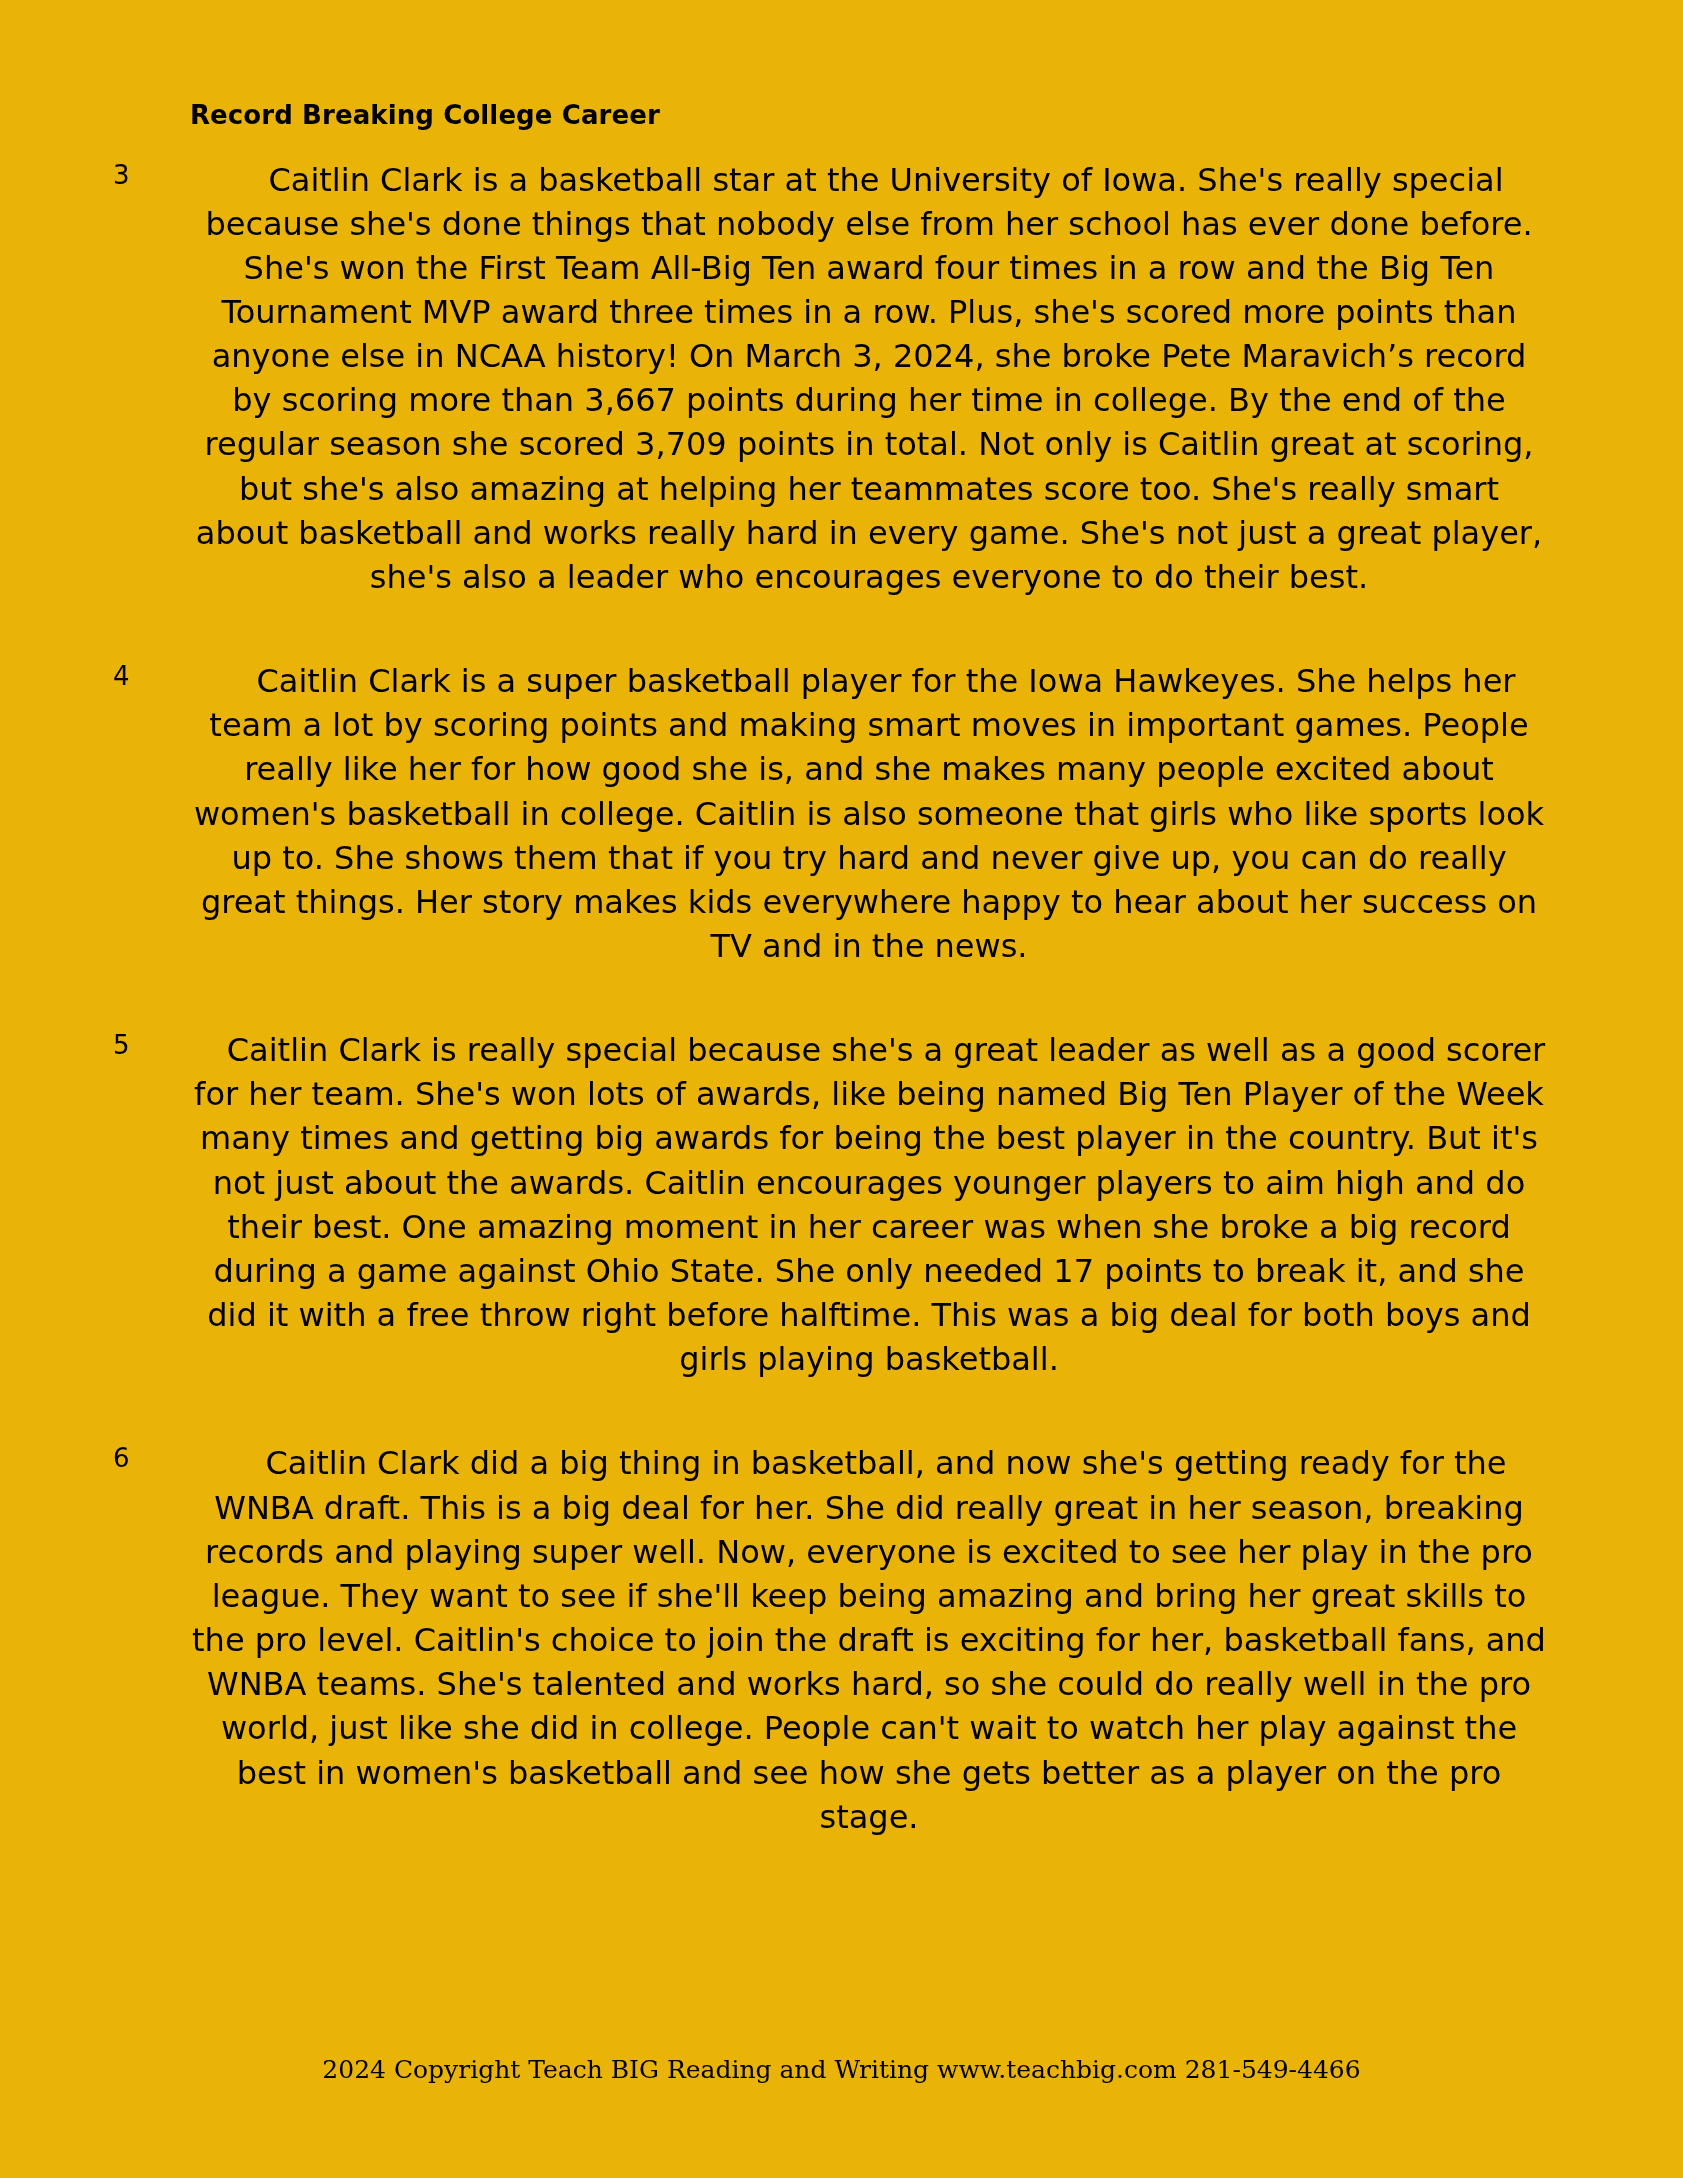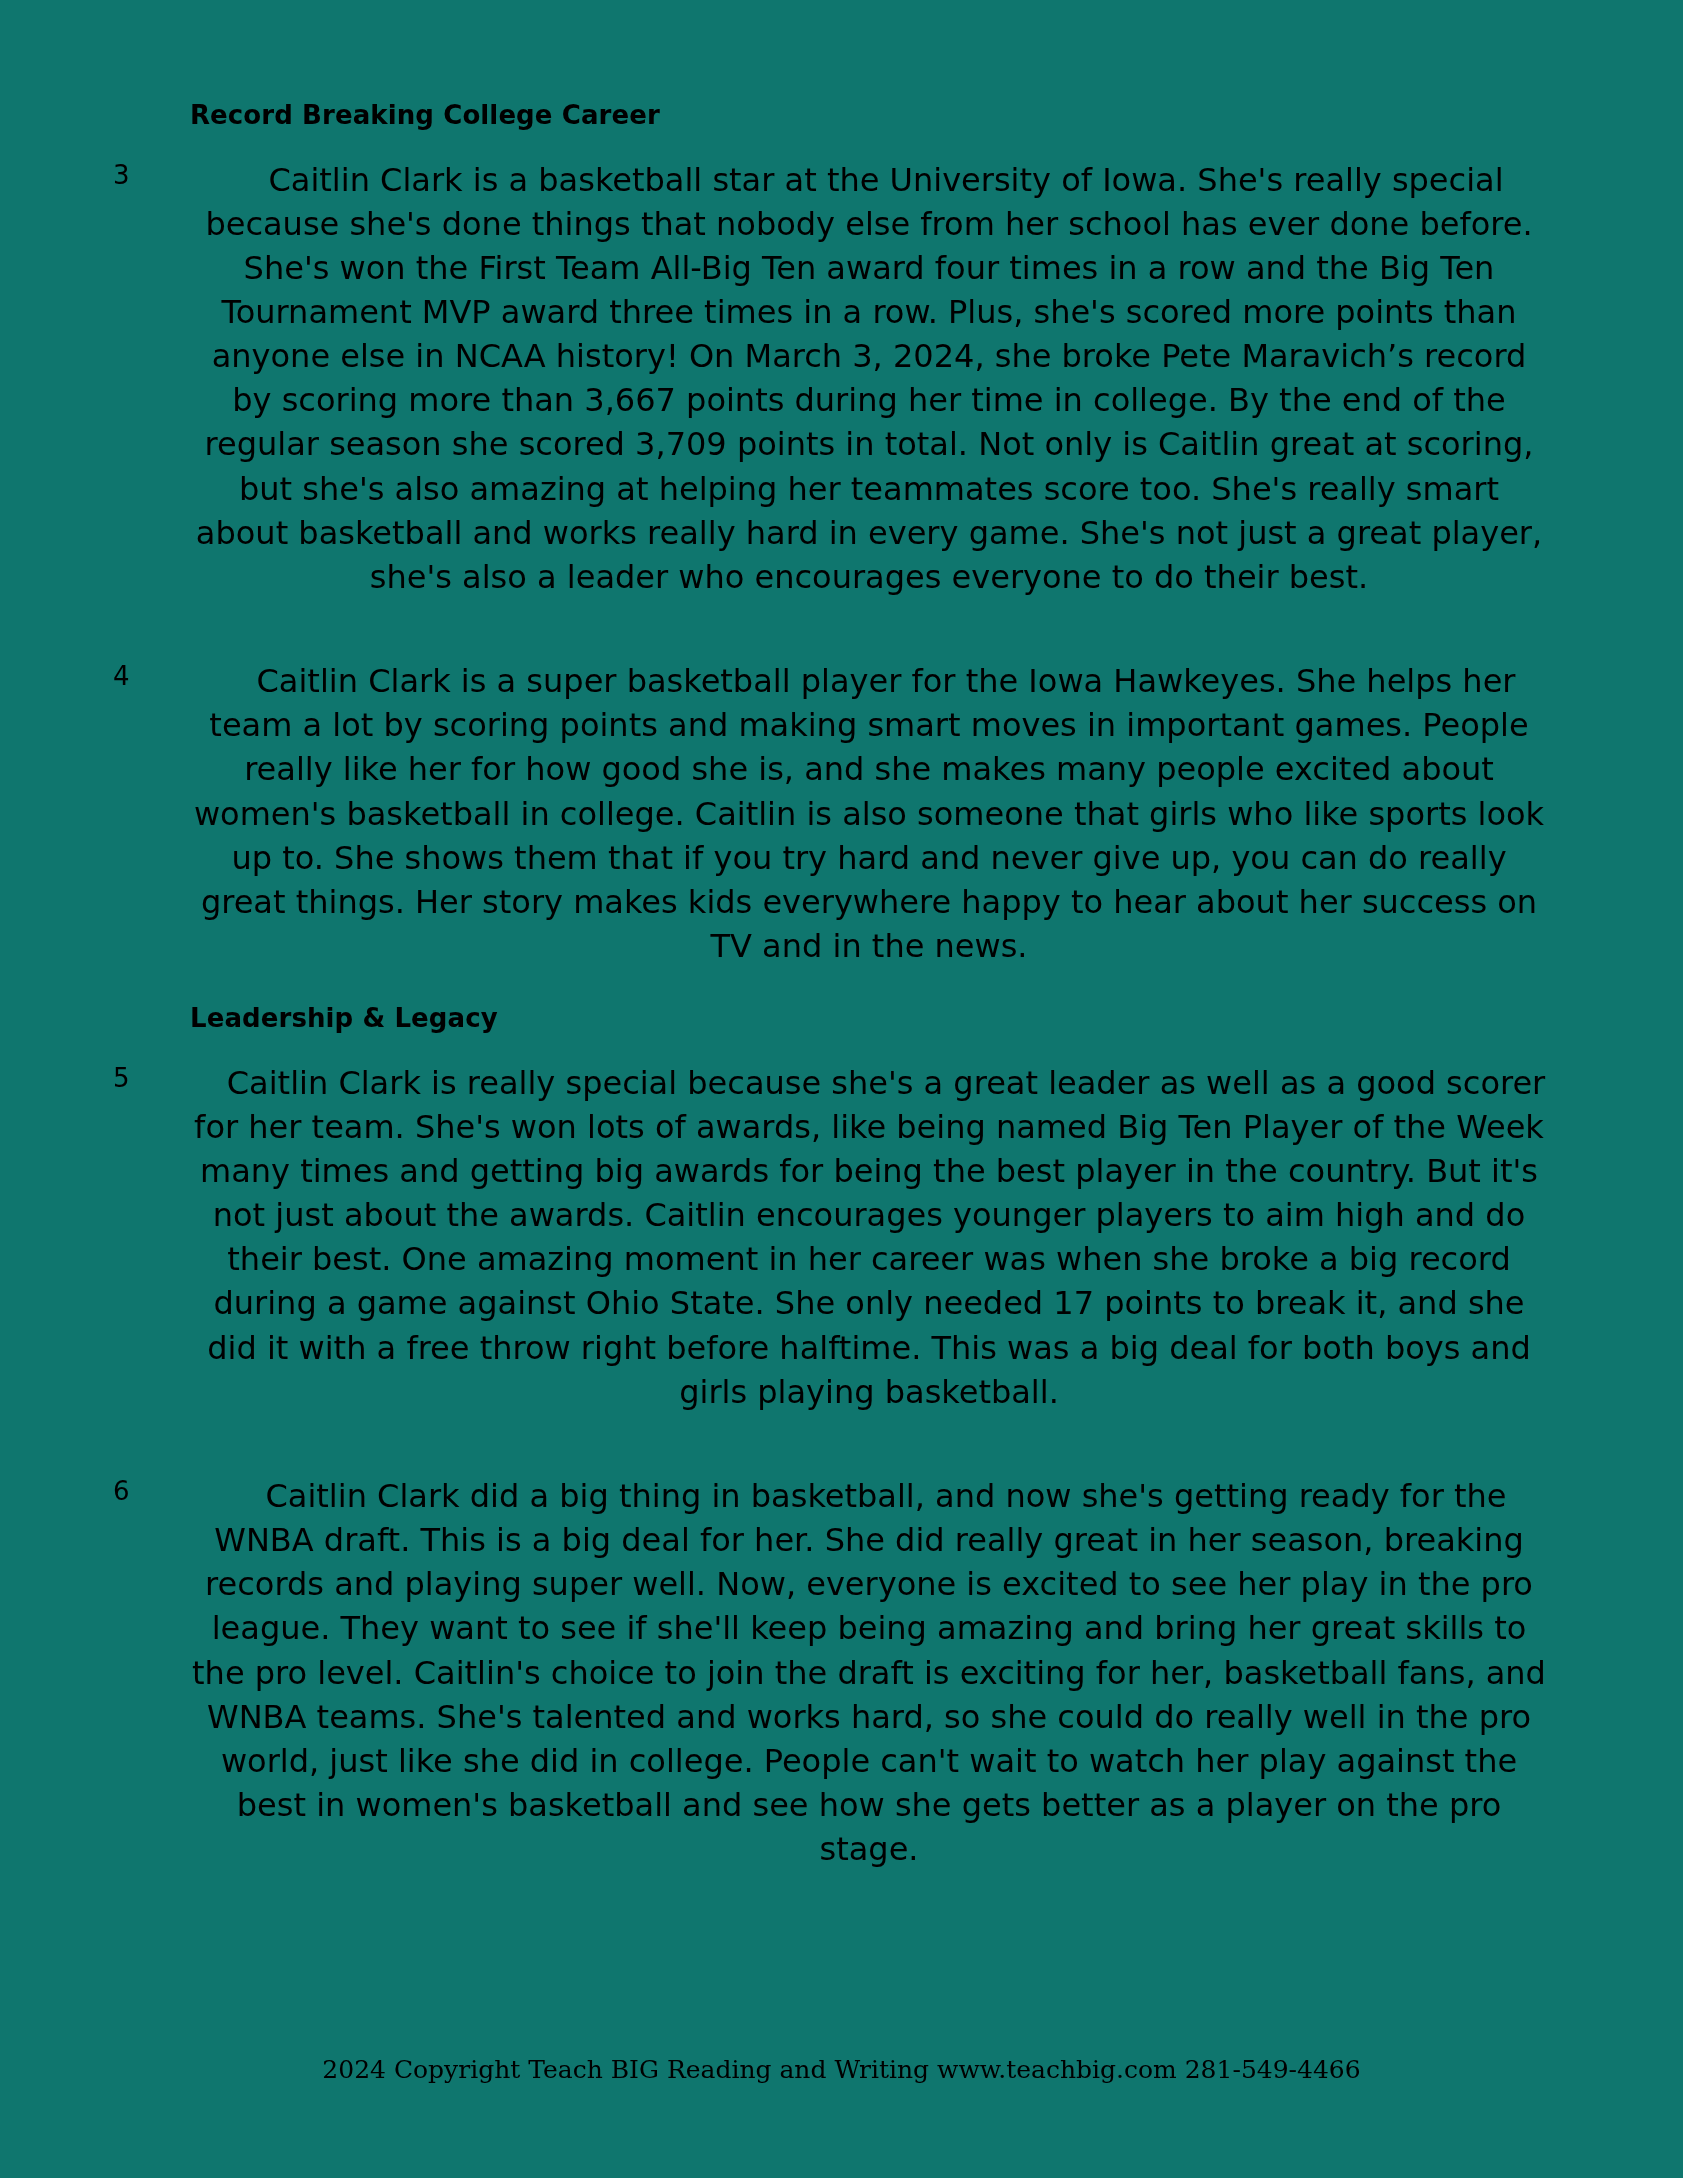--- a/index.html
+++ b/index.html
@@ -14,21 +14,21 @@
     color: #000000;
     position: relative;
     overflow: hidden;
   }
   .page {
     position: absolute;
     top: 0;
     left: 0;
     width: 1683px;
     height: 2178px;
-    background: #0f766e;
+    background: #eab308;
   }
   .content {
     position: absolute;
     left: 109px;
     top: 99px;
     width: 1465px;
   }
   .heading {
     font-family: "DejaVu Sans", sans-serif;
     font-weight: bold;
@@ -94,21 +94,20 @@
       <div class="para-text"><span class="para-indent"></span><span>Caitlin Clark is a basketball star at the University of Iowa. She's really special because she's done things that nobody else from her school has ever done before. She's won the First Team All-Big Ten award four times in a row and the Big Ten Tournament MVP award three times in a row. Plus, she's scored more points than anyone else in NCAA history! On March 3, 2024, she broke Pete Maravich’s record by scoring more than 3,667 points during her time in college. By the end of the regular season she scored 3,709 points in total. Not only is Caitlin great at scoring, but she's also amazing at helping her teammates score too. She's really smart about basketball and works really hard in every game. She's not just a great player, she's also a leader who encourages everyone to do their best.</span></div>
     </div>
     <div class="gap-after-para"></div>
 
     <div class="para-block">
       <div class="para-num">4</div>
       <div class="para-text"><span class="para-indent"></span><span>Caitlin Clark is a super basketball player for the Iowa Hawkeyes. She helps her team a lot by scoring points and making smart moves in important games. People really like her for how good she is, and she makes many people excited about women's basketball in college. Caitlin is also someone that girls who like sports look up to. She shows them that if you try hard and never give up, you can do really great things. Her story makes kids everywhere happy to hear about her success on TV and in the news.</span></div>
     </div>
     <div class="gap-after-para"></div>
 
-    <div class="heading">Leadership &amp; Legacy</div>
     <div class="para-block">
       <div class="para-num">5</div>
       <div class="para-text"><span class="para-indent"></span><span>Caitlin Clark is really special because she's a great leader as well as a good scorer for her team. She's won lots of awards, like being named Big Ten Player of the Week many times and getting big awards for being the best player in the country. But it's not just about the awards. Caitlin encourages younger players to aim high and do their best. One amazing moment in her career was when she broke a big record during a game against Ohio State. She only needed 17 points to break it, and she did it with a free throw right before halftime. This was a big deal for both boys and girls playing basketball.</span></div>
     </div>
     <div class="gap-after-para"></div>
 
     <div class="para-block">
       <div class="para-num">6</div>
       <div class="para-text"><span class="para-indent"></span><span>Caitlin Clark did a big thing in basketball, and now she's getting ready for the WNBA draft. This is a big deal for her. She did really great in her season, breaking records and playing super well. Now, everyone is excited to see her play in the pro league. They want to see if she'll keep being amazing and bring her great skills to the pro level. Caitlin's choice to join the draft is exciting for her, basketball fans, and WNBA teams. She's talented and works hard, so she could do really well in the pro world, just like she did in college. People can't wait to watch her play against the best in women's basketball and see how she gets better as a player on the pro stage.</span></div>
     </div>

